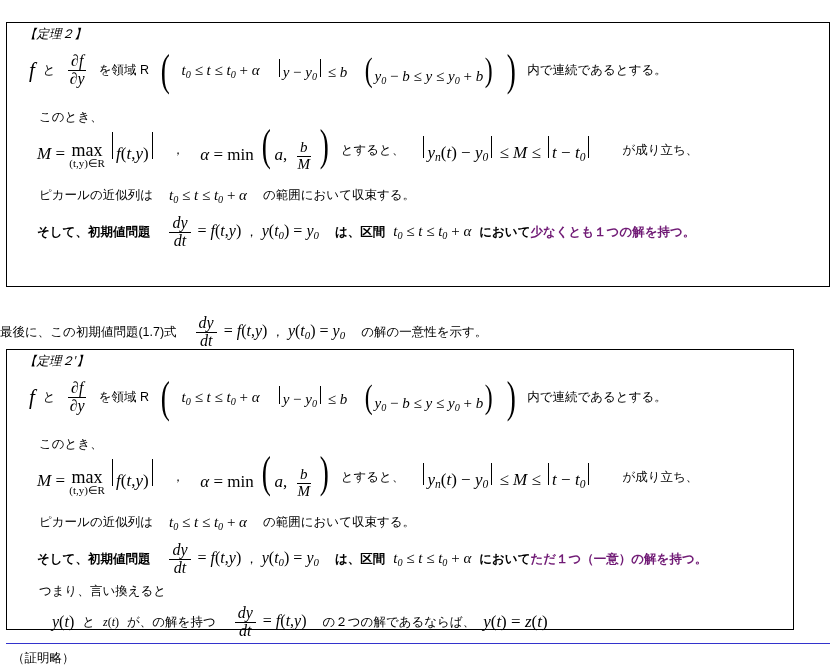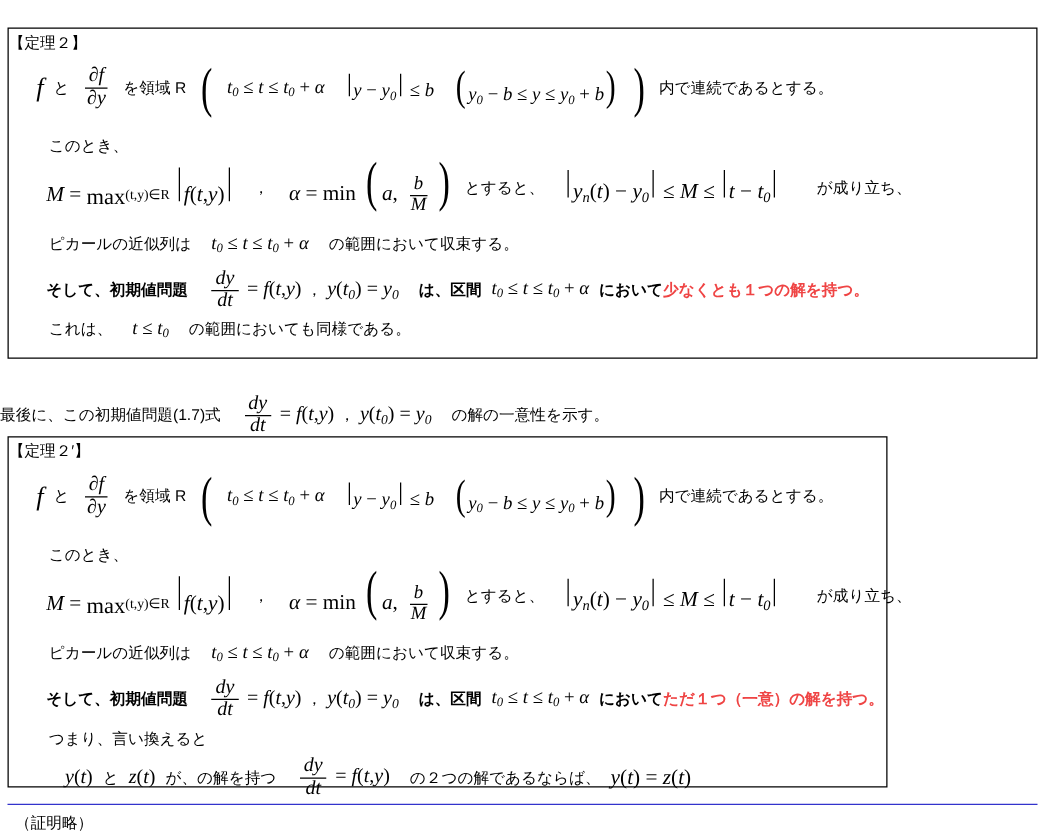--- a/index.html
+++ b/index.html
@@ -29,28 +29,29 @@
     font-size: 12.5px;
     white-space: nowrap;
   }
   .theorem-box {
     position: absolute;
     border: 1px solid #000000;
     box-sizing: border-box;
     background: #ffffff;
   }
   .box1 { left: 6px; top: 22px; width: 824px; height: 265px; }
-  .box2 { left: 6px; top: 349px; width: 704px; height: 281px; }
+  .box2 { left: 6px; top: 349px; width: 788px; height: 281px; }
   .box-title {
     position: absolute;
-    left: 0;
+    left: 17px;
     top: 3px;
     font-size: 12.5px;
     font-weight: normal;
     white-space: nowrap;
+    font-style: italic;
   }
   .mid-line {
     position: absolute;
     left: 0;
     top: 315px;
     font-size: 12.5px;
     white-space: nowrap;
   }
   .bottom-rule {
     position: absolute;
@@ -69,21 +70,21 @@
   .mi { font-family: "Liberation Serif", serif; font-style: italic; }
   .mn, .mo { font-family: "Liberation Serif", serif; font-style: normal; }
   .row {
     position: absolute;
     white-space: nowrap;
     display: flex;
     align-items: center;
   }
   .jp { font-family: "Liberation Sans", sans-serif; font-style: normal; font-size: 12.5px; }
   .jp-b { font-weight: bold; }
-  .red { color: #ef4444; }
+  .red { color: #701a75; }
   .big { font-size: 21px; }
   .med { font-size: 16px; }
   .sub { font-size: 0.68em; vertical-align: -0.28em; font-style: italic; font-family: "Liberation Serif", serif;}
   .frac {
     display: inline-flex;
     flex-direction: column;
     align-items: center;
     vertical-align: middle;
     margin: 0 3px;
     line-height: 1.05;
@@ -111,21 +112,21 @@
     display: inline-block;
     width: 1px;
     background: #000;
     margin: 0 3px;
   }
   .bar-tall { height: 27px; }
   .bar-med { height: 22px; }
   .bar-sm { height: 18px; }
   .maxop {
     display: inline-flex;
-    flex-direction: row;
+    flex-direction: column;
     align-items: center;
     line-height: 1;
     vertical-align: middle;
     font-family: "Liberation Serif", serif;
     font-style: normal;
   }
   .maxop .opname { font-size: 18px; }
   .maxop .opsub { font-size: 11px; margin-top: -1px; }
   .sp { display: inline-block; width: 8px; }
   .sp-l { display: inline-block; width: 16px; }
@@ -233,29 +234,20 @@
       <span class="jp jp-b">は、区間</span>
       <span class="sp"></span>
       <span class="mn" style="font-size:15px;">
         <span class="mi">t</span><span class="sub">0</span> <span class="mo">≤</span> <span class="mi">t</span> <span class="mo">≤</span> <span class="mi">t</span><span class="sub">0</span> <span class="mo">+</span> <span class="mi">α</span>
       </span>
       <span class="sp"></span>
       <span class="jp jp-b">において</span>
       <span class="jp jp-b red">少なくとも１つの解を持つ。</span>
     </div>
 
-    <div class="row" style="left:32px; top:232px;">
-      <span class="jp">これは、</span>
-      <span class="sp-l"></span>
-      <span class="mn" style="font-size:15px;">
-        <span class="mi">t</span> <span class="mo">≤</span> <span class="mi">t</span><span class="sub">0</span>
-      </span>
-      <span class="sp-l"></span>
-      <span class="jp">の範囲においても同様である。</span>
-    </div>
   </div>
 
   <div class="row mid-line">
     <span class="jp">最後に、この初期値問題(1.7)式</span>
     <span class="sp-l"></span>
     <span class="mn" style="font-size:16px;">
       <span class="frac">
           <span class="num mi">dy</span>
           <span class="den mi">dt</span>
         </span>
@@ -374,21 +366,21 @@
       <span class="jp">つまり、言い換えると</span>
     </div>
 
     <div class="row" style="left:30px; top:255px;margin-left:15px;">
       <span class="mn" style="font-size:16px;">
         <span class="mi">y</span>(<span class="mi">t</span>)
       </span>
       <span class="sp"></span>
       <span class="jp">と</span>
       <span class="sp"></span>
-      <span class="mn" style="font-size:16px;text-align:center;">
+      <span class="mn" style="font-size:12px;text-align:center;">
         <span class="mi">z</span>(<span class="mi">t</span>)
       </span>
       <span class="sp"></span>
       <span class="jp">が、の解を持つ</span>
       <span class="sp-l"></span>
       <span class="mn" style="font-size:16px;">
         <span class="frac">
             <span class="num mi">dy</span>
             <span class="den mi">dt</span>
           </span>

